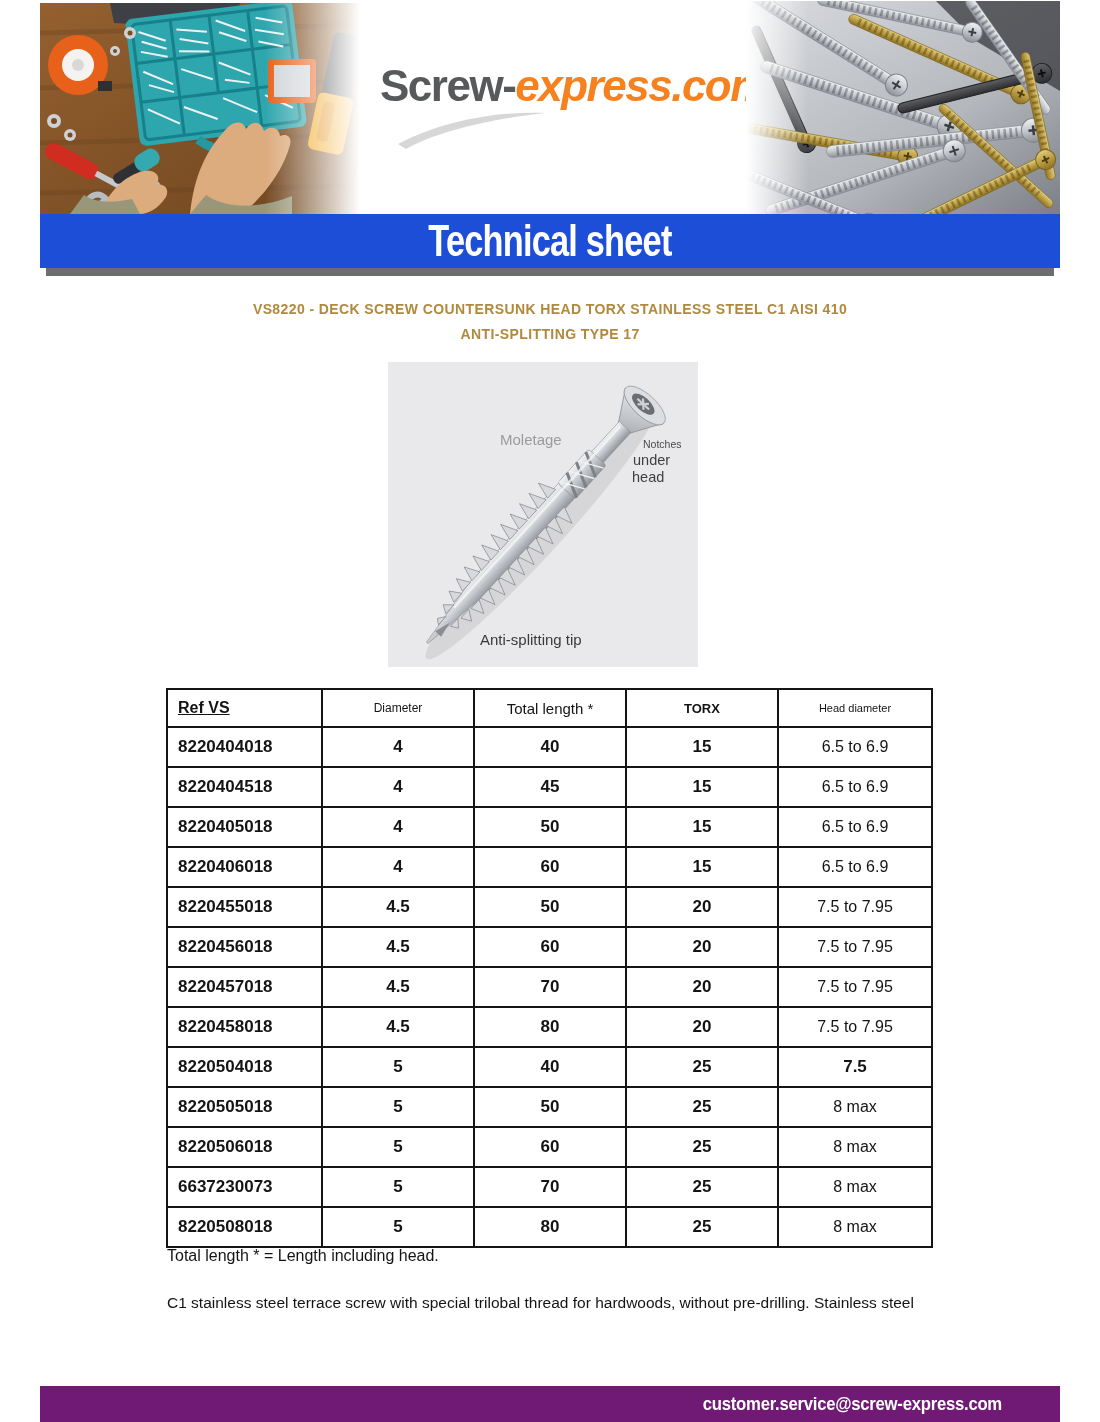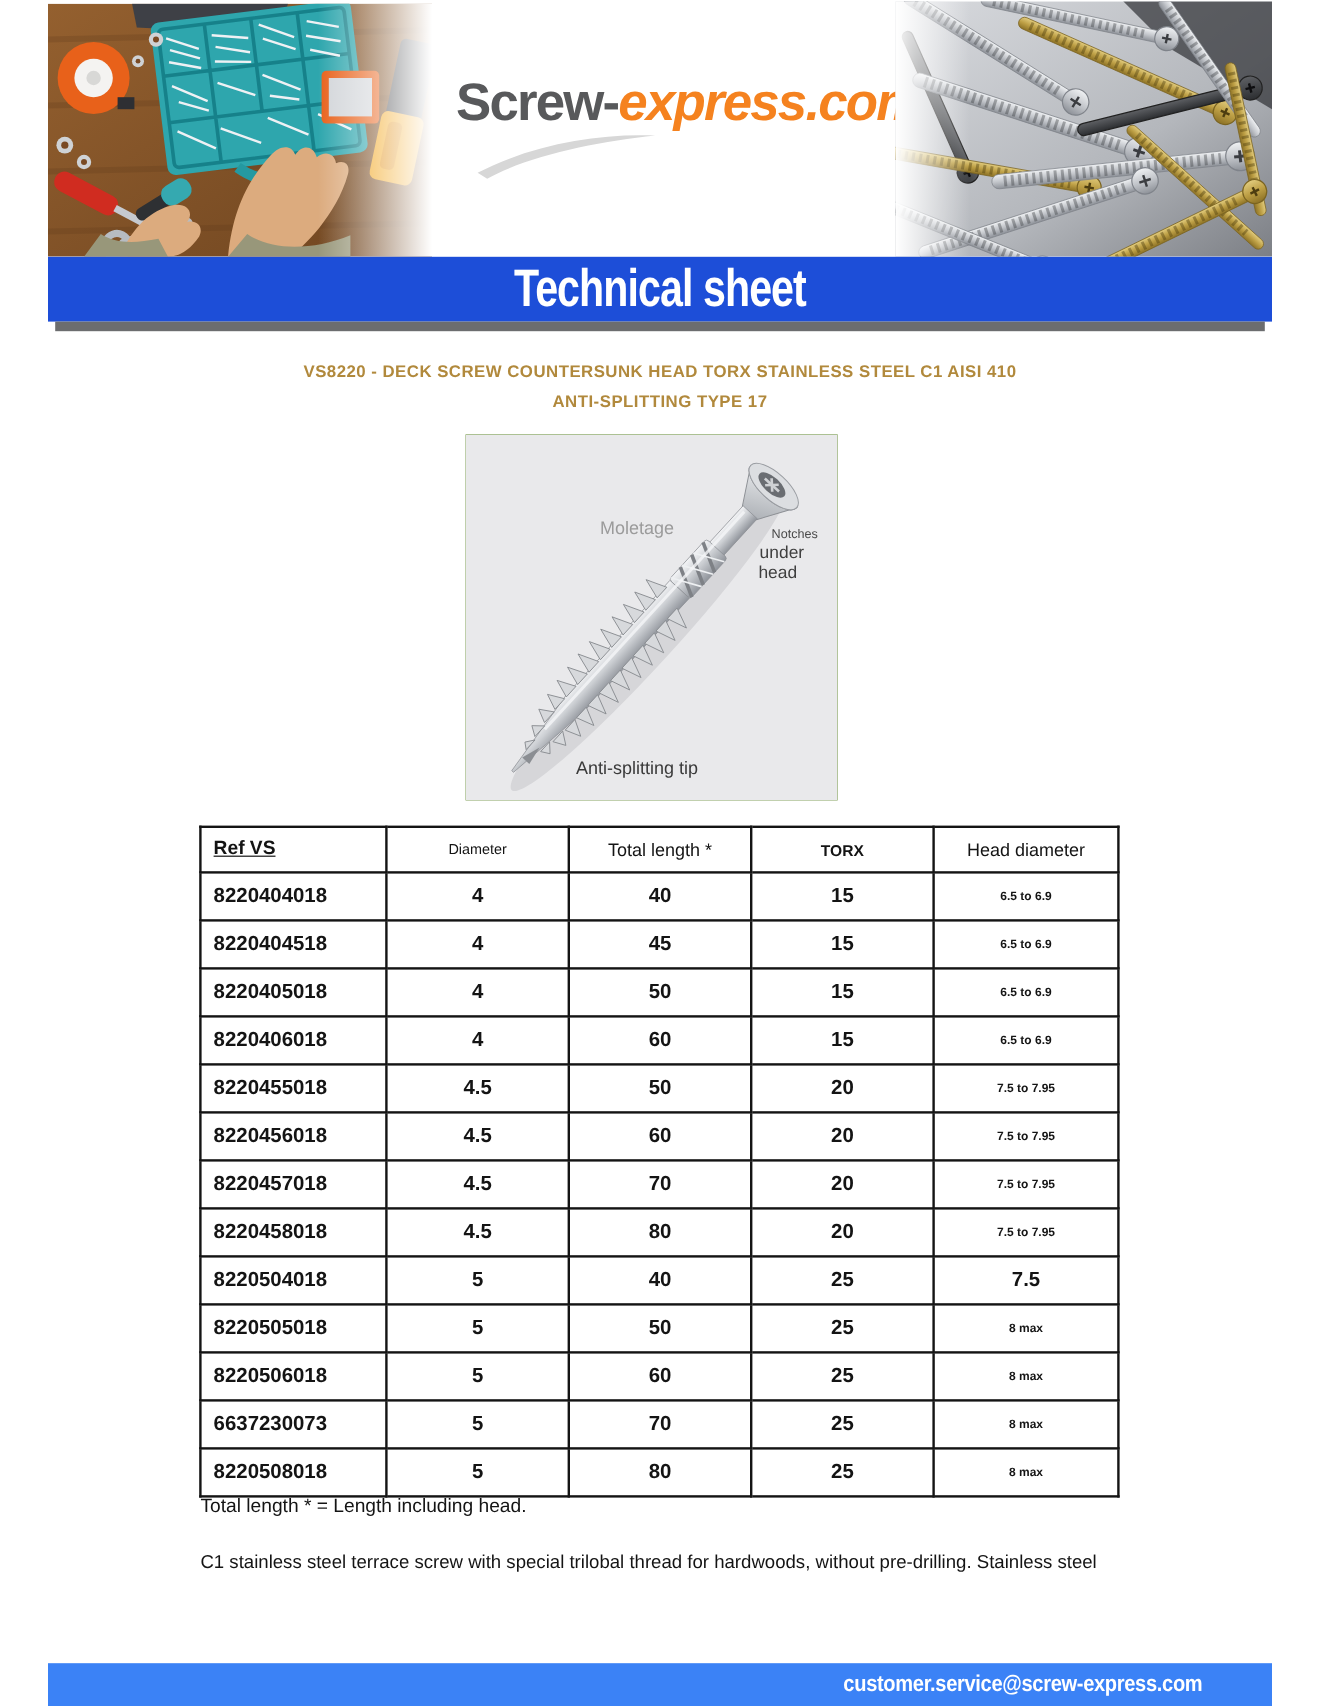--- a/index.html
+++ b/index.html
@@ -56,34 +56,34 @@
   table.spec col:nth-child(2){width:152px;}
   table.spec col:nth-child(3){width:152px;}
   table.spec col:nth-child(4){width:152px;}
   table.spec col:nth-child(5){width:154px;}
   table.spec th { height:38px; }
   table.spec td { height:40px; }
   table.spec th:nth-child(1){ text-align:left; padding-left:10px; font-size:16px; font-weight:bold;text-decoration:underline; }
   table.spec th:nth-child(2){ font-size:12px; font-weight:normal; }
   table.spec th:nth-child(3){ font-size:15px; font-weight:normal; }
   table.spec th:nth-child(4){ font-size:13px; font-weight:bold; }
-  table.spec th:nth-child(5){ font-size:15px; font-weight:normal; }
+  table.spec th:nth-child(5){ font-size:11px; font-weight:normal; }
   table.spec td:nth-child(1){ text-align:left; padding-left:10px; font-size:17px; font-weight:bold; }
   table.spec td:nth-child(2), table.spec td:nth-child(3), table.spec td:nth-child(4){ font-size:17px; font-weight:bold; }
-  table.spec td:nth-child(5){ font-size:10px; font-weight:bold; }
+  table.spec td:nth-child(5){ font-size:16px; font-weight:normal; }
   table.spec td.hd-em { font-size:17px; font-weight:bold; }
 
   
   .note { left:167px; color:#141414; }
   #note-1 { top:1247px; font-size:16px; }
   #note-2 { top:1269px; font-size:15.5px;margin-top:25px; }
 
   
   .footer-bar {
-    left:40px; top:1386px; width:1020px; height:36px; background:#3b82f6;
+    left:40px; top:1386px; width:1020px; height:36px; background:#701a75;
     text-align:right; padding-right:58px;
   }
   .footer-email {
     display:inline-block; color:#ffffff; font-weight:bold; font-size:19px;
     line-height:36px; letter-spacing:-0.3px; transform:scaleX(0.88); transform-origin:right center;
   }
 
   svg text { font-family:"Liberation Sans", sans-serif; }
 </style>
 </head>

